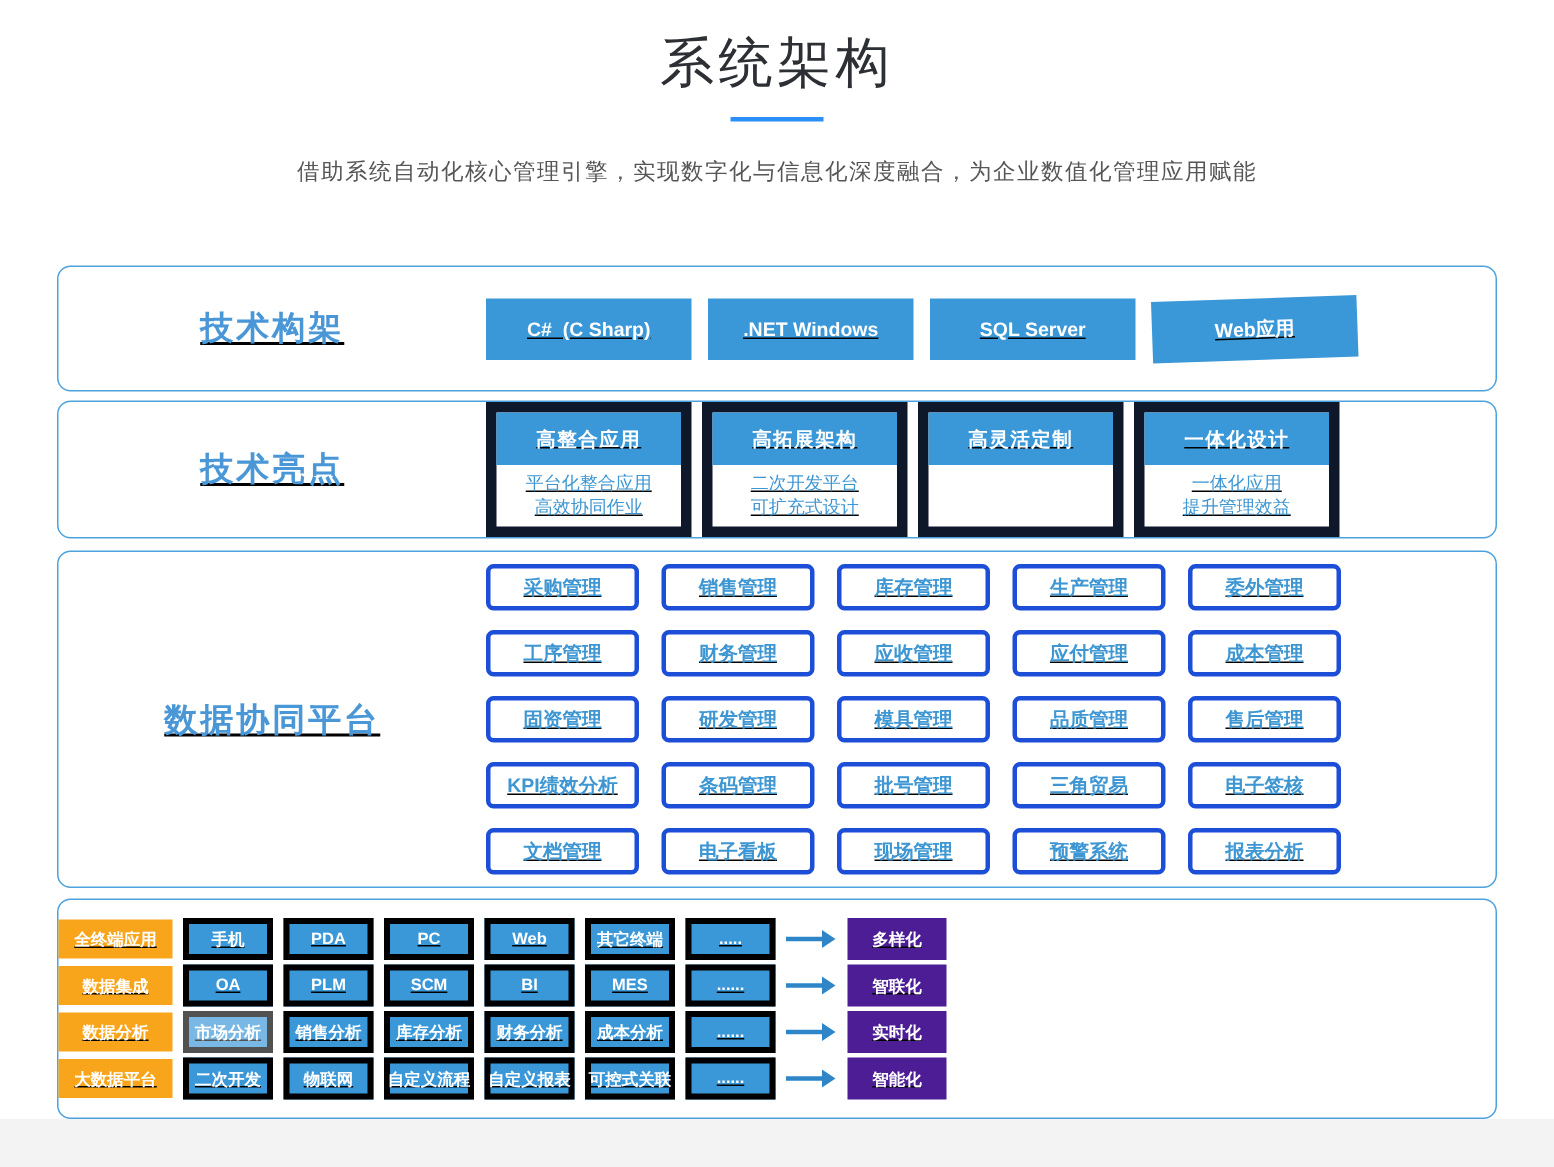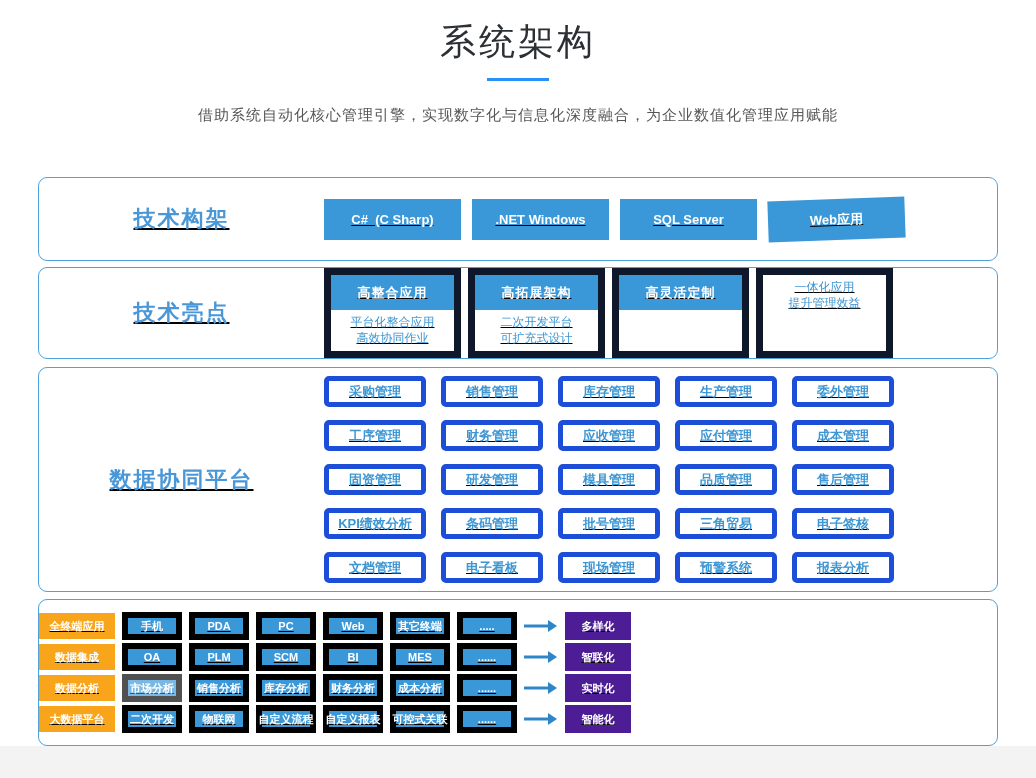--- a/index.html
+++ b/index.html
@@ -39,33 +39,33 @@
   .s2-card{width:137px;box-sizing:border-box;border:7px solid #0f172a;background:#fff;}
   .s2-card-head{
     height:35px;background:#3b98d8;color:#fff;font-size:13px;font-weight:bold;
     display:flex;align-items:center;justify-content:center;letter-spacing:1px;
   }
   .s2-card-body{padding:4px 2px 5px;text-align:center;}
   .s2-line{font-size:12px;color:#3e96d2;line-height:16px;}
   
   .s3-grid{width:572px;display:flex;flex-wrap:wrap;gap:13px 15px;}
   .chip{
-    box-sizing:border-box;width:102px;height:31px;border:5px solid #1d4ed8;border-radius:5px;
+    box-sizing:border-box;width:102px;height:31px;border:3px solid #1d4ed8;border-radius:5px;
     background:#fff;color:#3e96d2;font-size:13px;font-weight:bold;
     display:flex;align-items:center;justify-content:center;white-space:nowrap;
   }
   
   .s4-rows{display:flex;flex-direction:column;gap:3px;}
   .s4-row{display:flex;align-items:center;gap:7px;}
   .cat-btn{
     width:76px;height:26px;background:#f9a51b;color:#fff;font-size:11px;font-weight:bold;
     display:flex;align-items:center;justify-content:center;flex:0 0 76px;
   }
   .p-item{
-    box-sizing:border-box;width:60px;height:28px;border:6px solid #000000;background:#3b98d8;
+    box-sizing:border-box;width:60px;height:28px;border:4px solid #000000;background:#3b98d8;
     color:#fff;font-size:11px;font-weight:bold;
     display:flex;align-items:center;justify-content:center;flex:0 0 60px;white-space:nowrap;
   }
   .p-item.muted{opacity:.68;}
   .arrow{flex:0 0 34px;display:flex;align-items:center;}
   .result-btn{
     width:66px;height:28px;background:#4c1d95;color:#fff;font-size:11px;font-weight:bold;
     display:flex;align-items:center;justify-content:center;flex:0 0 66px;
   }
   
@@ -106,20 +106,21 @@
         <div class="s2-card-head">高拓展架构</div>
         <div class="s2-card-body">
           <div class="s2-line">二次开发平台</div>
           <div class="s2-line">可扩充式设计</div>
         </div>
       </div>
       <div class="s2-card">
         <div class="s2-card-head">高灵活定制</div>
       </div>
       <div class="s2-card">
+        <div class="s2-card-head">一体化设计</div>
         <div class="s2-card-body">
           <div class="s2-line">一体化应用</div>
           <div class="s2-line">提升管理效益</div>
         </div>
       </div>
     </div>
   </div>
 
   <div class="section sec-3">
     <div class="sec-label">数据协同平台</div>

